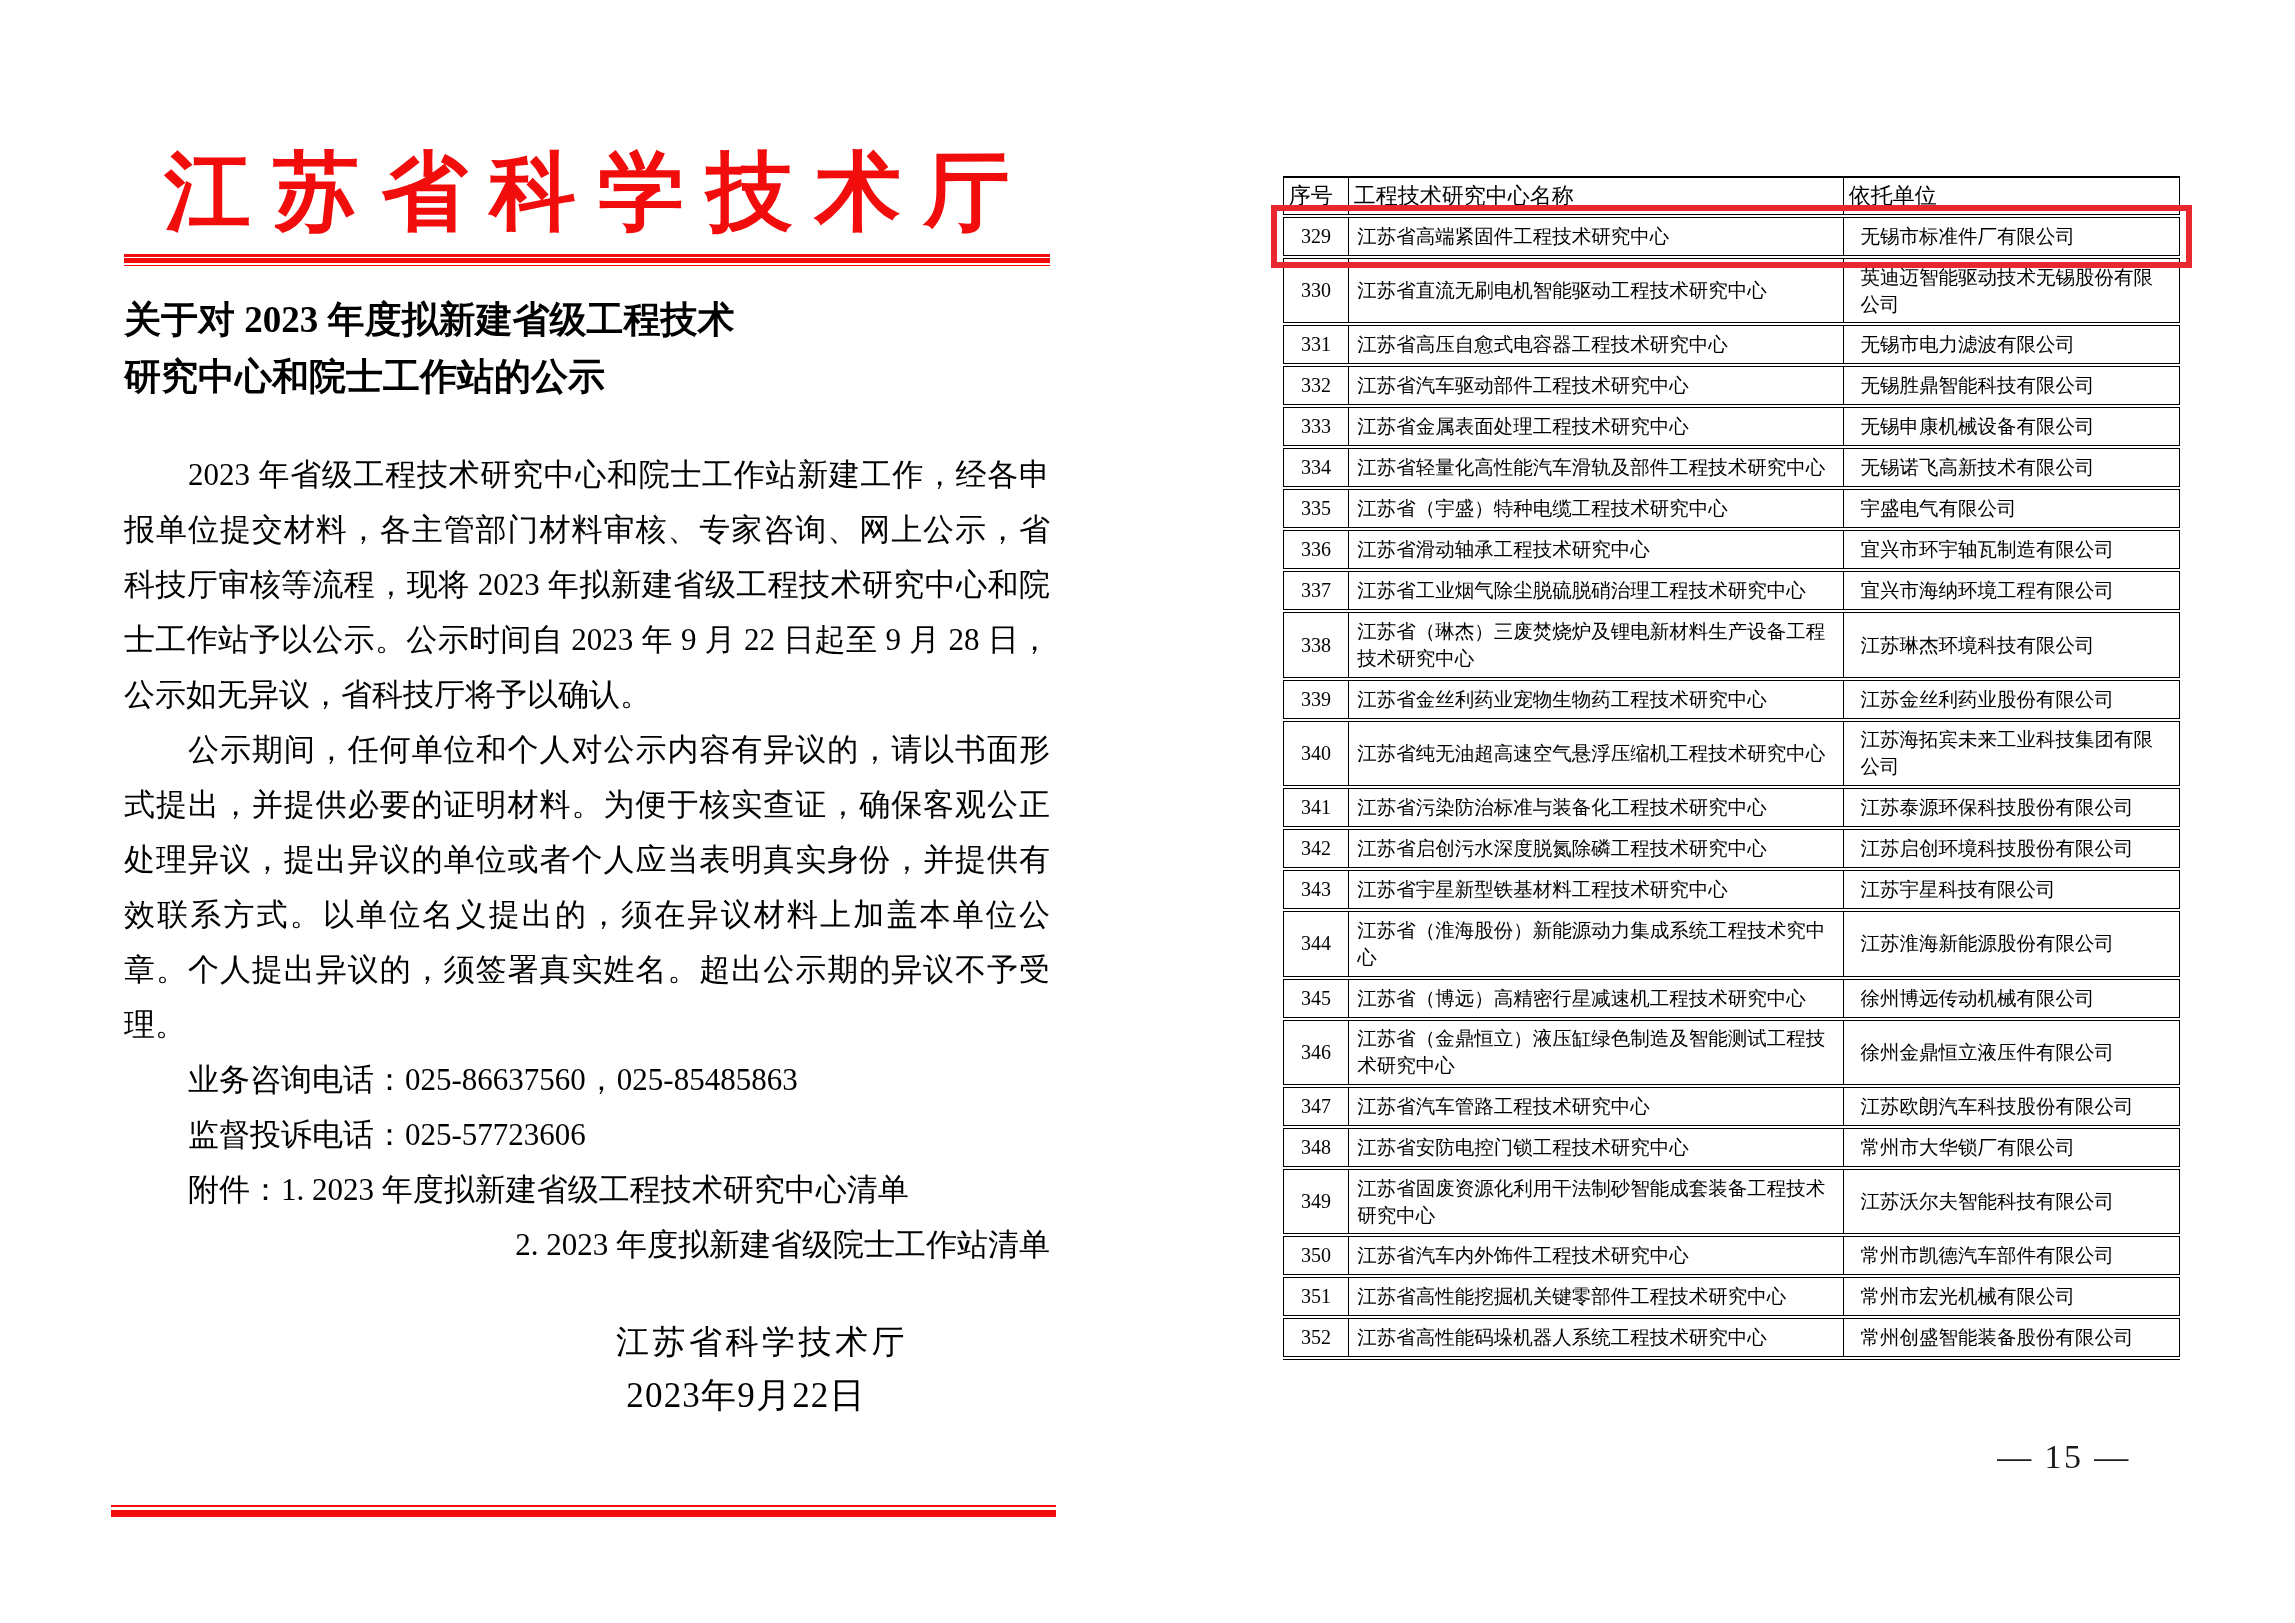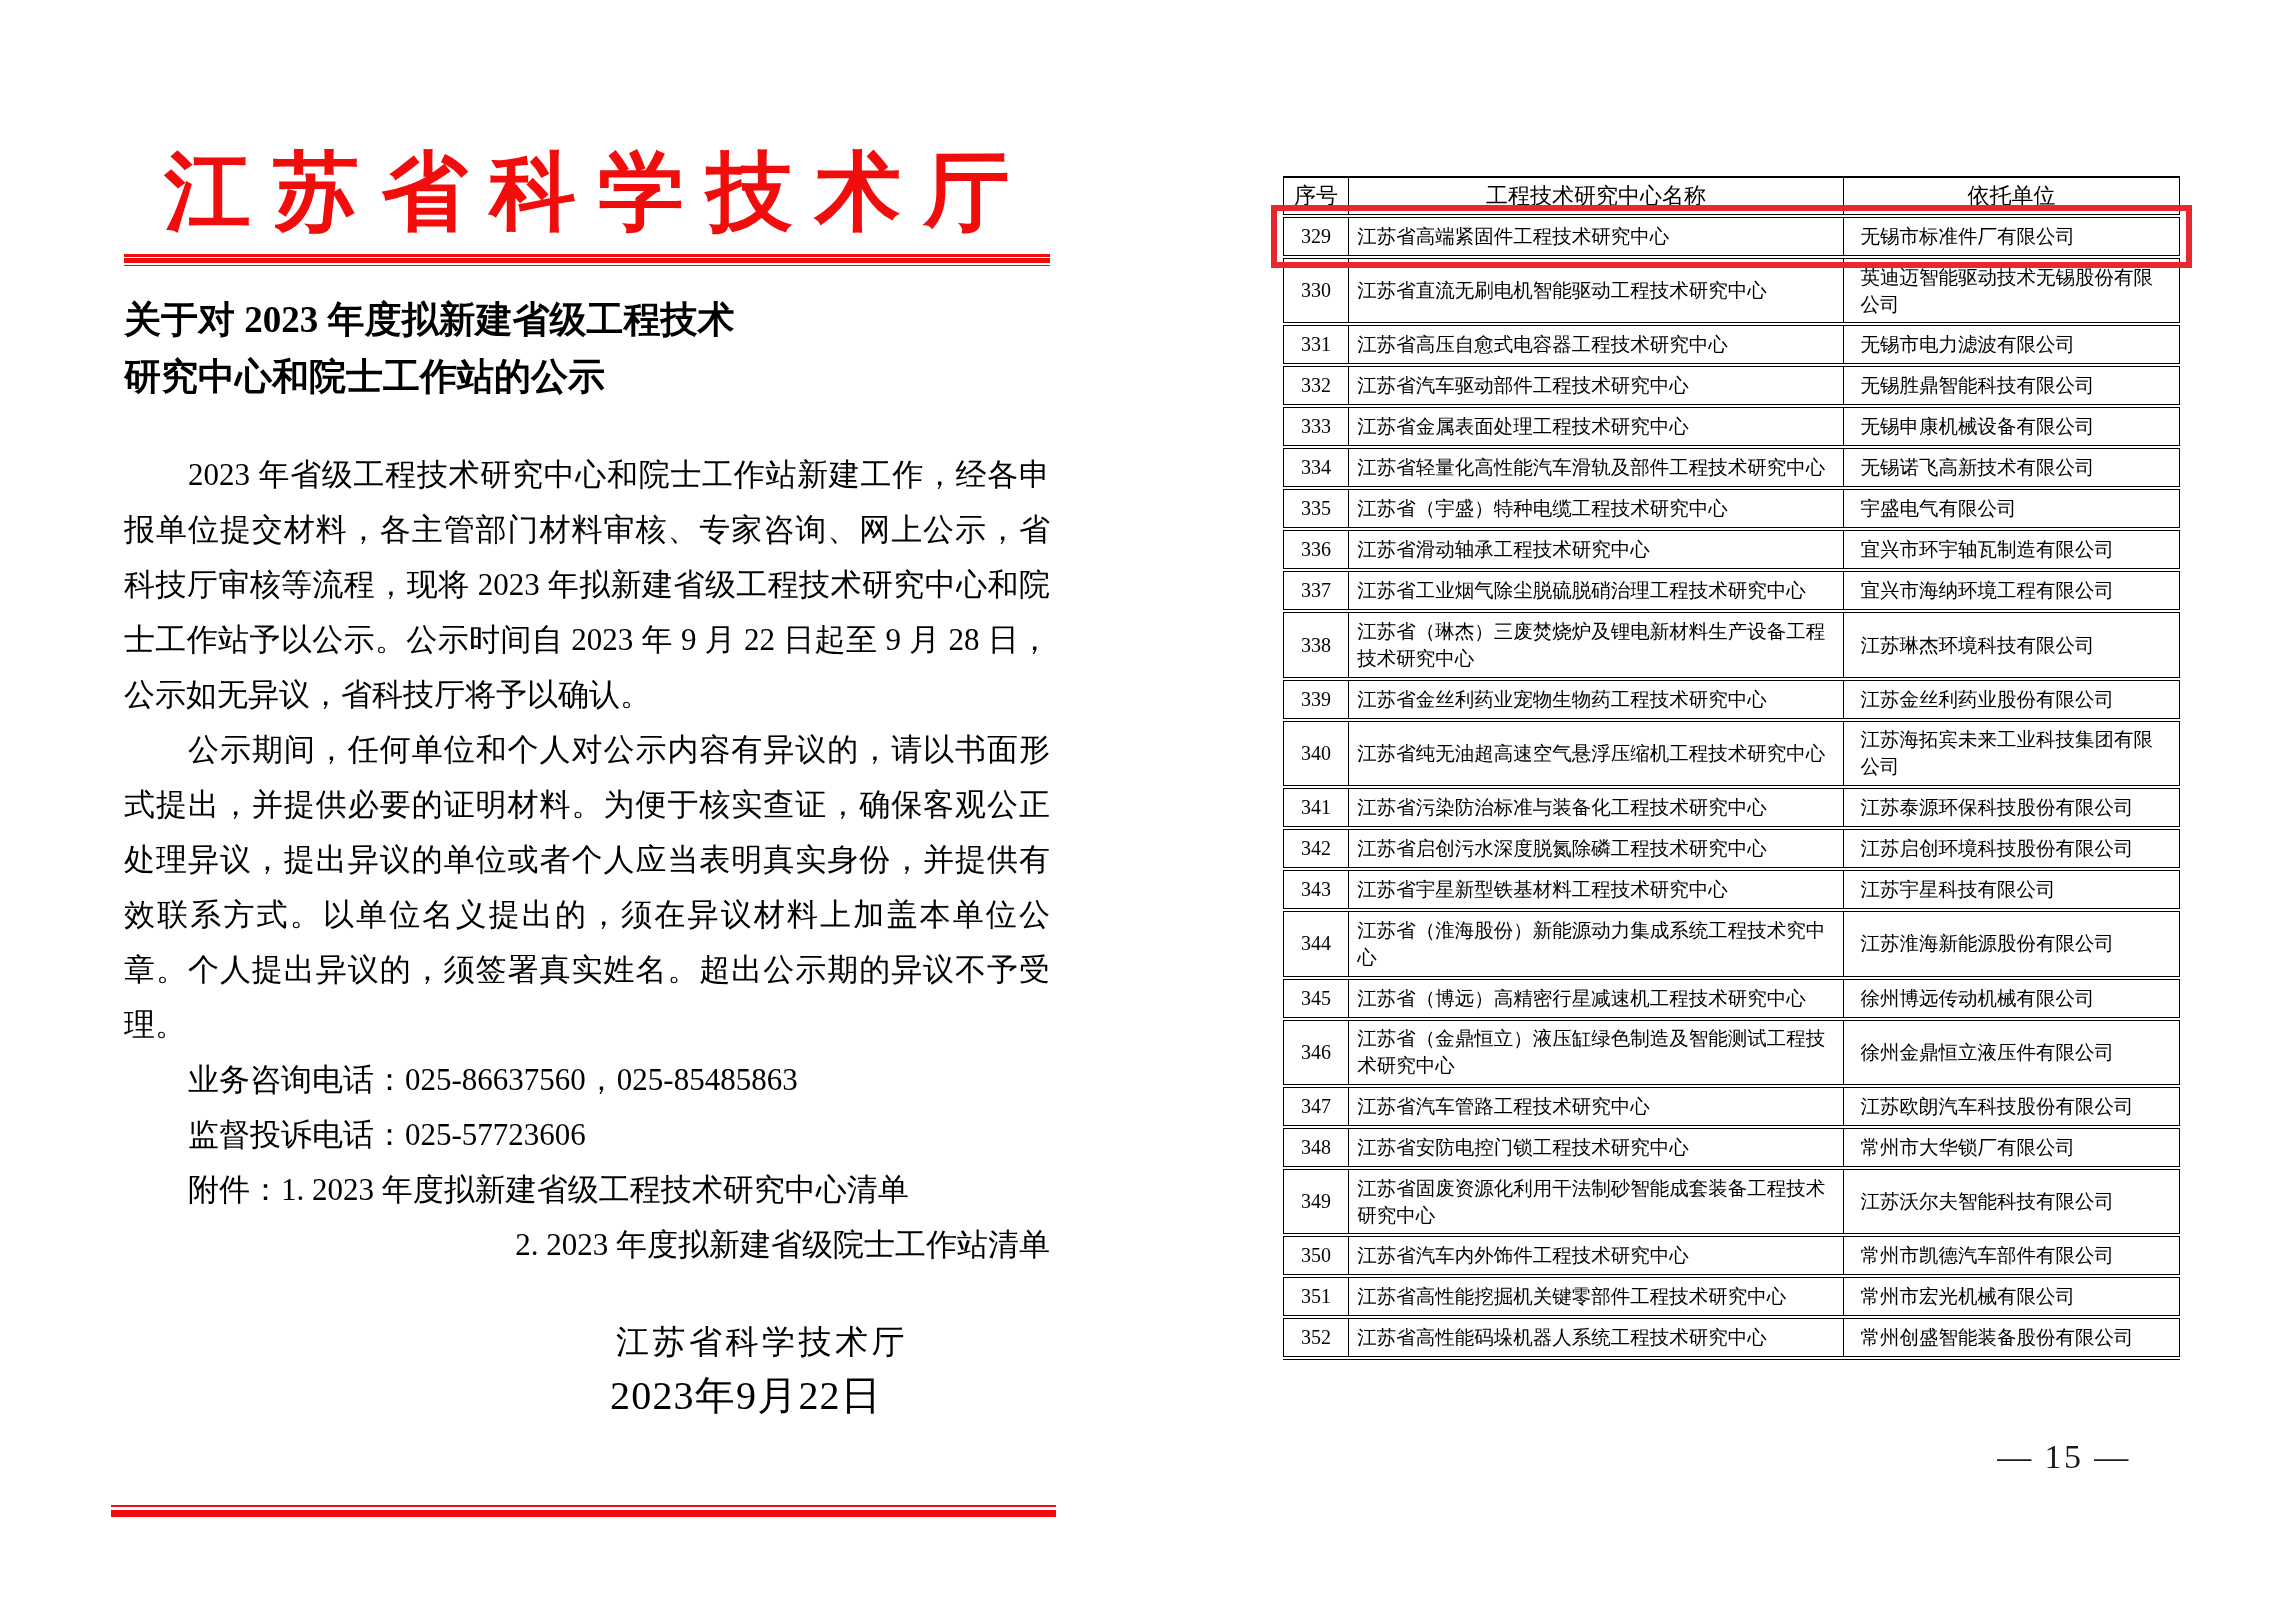--- a/index.html
+++ b/index.html
@@ -23,38 +23,38 @@
              font-size:37px;line-height:57px;font-weight:bold;text-align:left;}
   .body-text{position:absolute;top:447px;left:0;width:100%;}
   .body-text p{margin:0;font-size:31px;line-height:55px;text-align:justify;
                text-justify:inter-ideograph;}
   .body-text p.para{text-indent:64px;}
   .body-text p.contact{text-indent:64px;text-align:left;}
   .body-text p.attach2{text-indent:159px;text-align:right;}
   .signature{position:absolute;top:1321px;left:461px;width:354px;
              font-size:33px;line-height:42px;text-align:center;letter-spacing:3.5px;}
   .sign-date{position:absolute;top:1375px;left:445px;width:354px;
-             font-size:40px;line-height:42px;text-align:center;letter-spacing:1.2px;}
+             font-size:35px;line-height:42px;text-align:center;letter-spacing:1.2px;}
   .rule-bottom{top:1505px;left:-13px;width:945px;}
   .rule-bottom .r1{height:2.4px;background:#f20d0d;}
   .rule-bottom .gap1{height:2.4px;background:#fff;}
   .rule-bottom .r2{height:7.7px;background:#f20d0d;}
 
   
   .centers-table{position:absolute;left:1283px;top:176px;width:896px;
                  border-collapse:collapse;table-layout:fixed;
                  border-top:2.4px solid #000;border-bottom:4.7px double #000;}
   .centers-table col.c1{width:65px;}
   .centers-table col.c2{width:495px;}
   .centers-table col.c3{width:336px;}
   .centers-table tr{border-bottom:4.7px double #000;}
   .centers-table th,.centers-table td{border-left:1.2px solid #000;border-right:1.2px solid #000;
                  vertical-align:middle;box-sizing:border-box;}
   .centers-table th{height:39px;font-family:"Liberation Sans","DejaVu Sans",sans-serif;
-                 font-weight:normal;font-size:22px;text-align:center;padding:2.4px 4.7px;}
+                 font-weight:normal;font-size:22px;text-align:left;padding:2.4px 4.7px;}
   .centers-table td{font-size:19.5px;line-height:27px;height:41px;padding:4.7px 8.3px;}
   .centers-table td.no{text-align:center;font-size:20px;padding:4.7px 2.4px;}
   .centers-table td.org{padding:4.7px 17.7px 4.7px 16.5px;}
   #hl-box{position:absolute;border:6.5px solid #e8272e;box-sizing:border-box;
           background:transparent;pointer-events:none;}
   .pageno{position:absolute;left:1946px;top:1438px;width:236px;text-align:center;
           font-size:34px;letter-spacing:2.4px;color:#1a1a1a;}
 </style>
 </head>
 <body>

